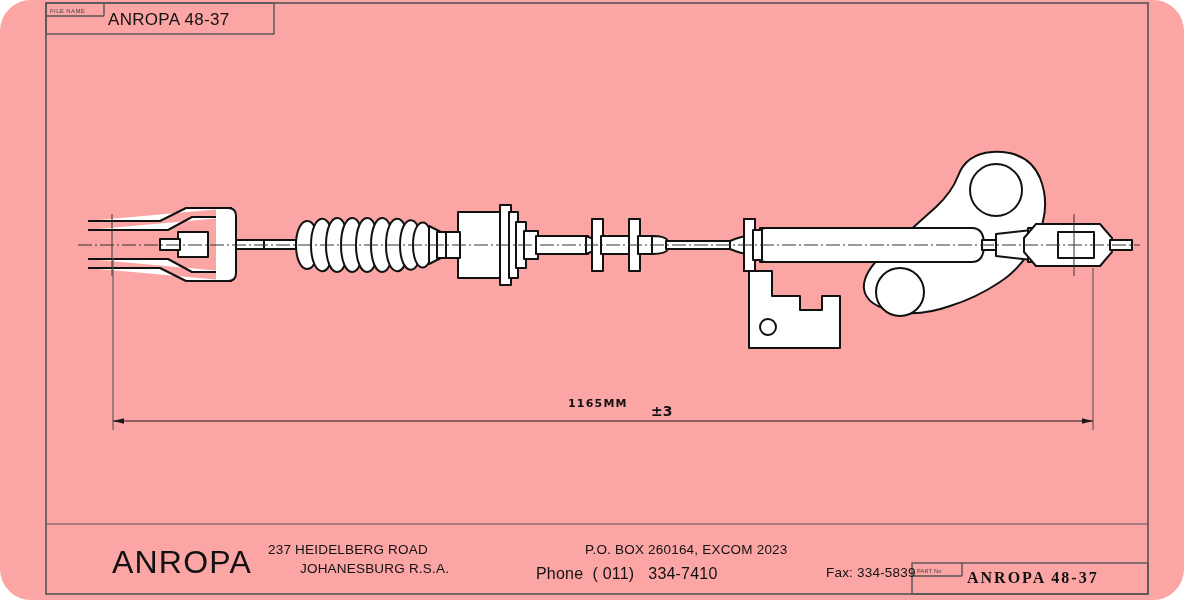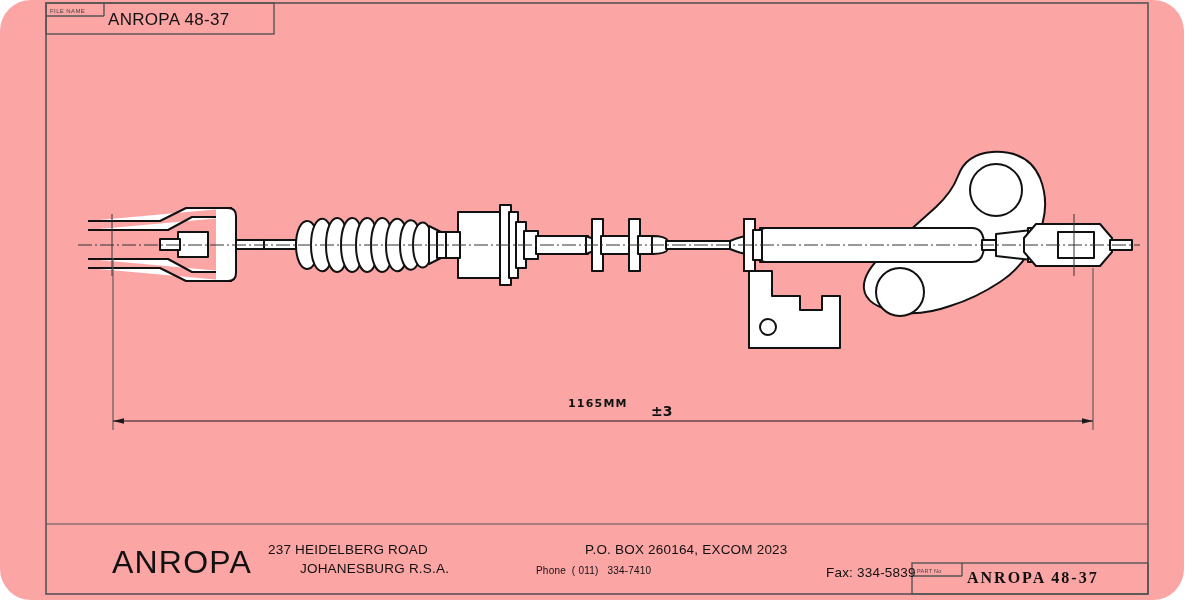--- a/index.html
+++ b/index.html
@@ -59,21 +59,21 @@
   }
   .brand {
     left: 112px;
     top: 546px;
     font-size: 32px;
     letter-spacing: 1.2px;
   }
   .addr1 { left: 268px; top: 543px; font-size: 13.5px; letter-spacing: 0.2px; }
   .addr2 { left: 268px; top: 562px; font-size: 13.5px; letter-spacing: 0.2px; margin-left: 32px; }
   .pobox { left: 585px; top: 543px; font-size: 13.5px; letter-spacing: 0.2px; }
-  .phone { left: 536px; top: 566px; font-size: 10px; letter-spacing: 0.2px; }
+  .phone { left: 536px; top: 566px; font-size: 16px; letter-spacing: 0.2px; }
   .fax   { left: 826px; top: 566px; font-size: 13.5px; letter-spacing: 0.2px; }
   .part-label {
     left: 917px;
     top: 569px;
     font-size: 5.5px;
     letter-spacing: 0.3px;
     color: #444;
   }
   .part-value {
     left: 967px;

